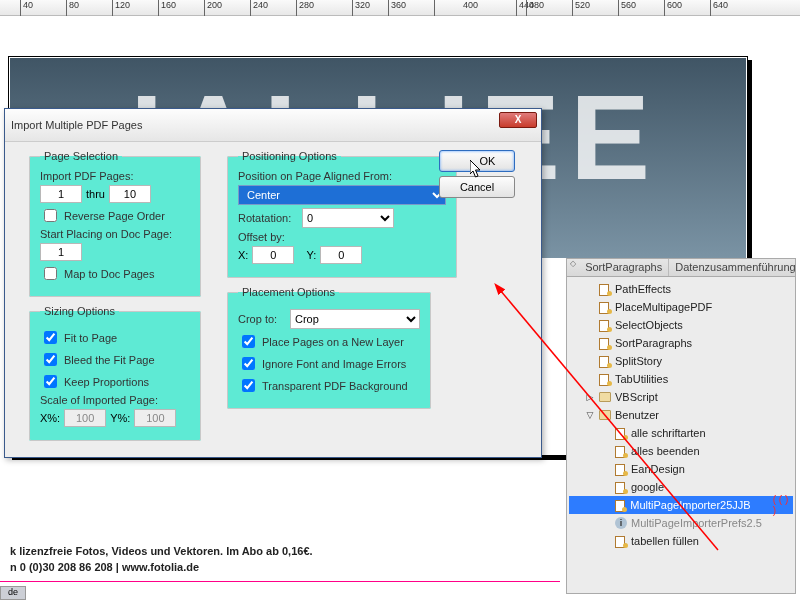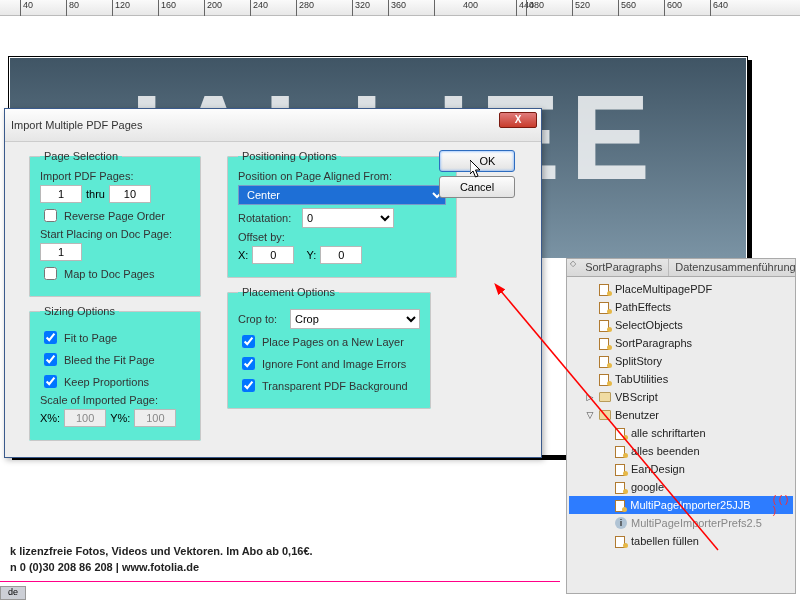--- a/index.html
+++ b/index.html
@@ -225,25 +225,25 @@
   <div class="panel-tabs">
     <span class="dia">◇</span>
     <span class="ptab">SortParagraphs</span>
     <span class="ptab">Datenzusammenführung</span>
     <span class="dia">◇</span>
     <span class="ptab active">Skripte</span>
   </div>
   <div class="tree" id="tree">
       <div class="li indent1">
         <span class="ic-script"></span>
+        <span>PathEffects</span>
+      </div>
+      <div class="li indent1">
+        <span class="ic-script"></span>
         <span>PlaceMultipagePDF</span>
-      </div>
-      <div class="li indent1">
-        <span class="ic-script"></span>
-        <span>PathEffects</span>
       </div>
       <div class="li indent1">
         <span class="ic-script"></span>
         <span>SelectObjects</span>
       </div>
       <div class="li indent1">
         <span class="ic-script"></span>
         <span>SortParagraphs</span>
       </div>
       <div class="li indent1">

